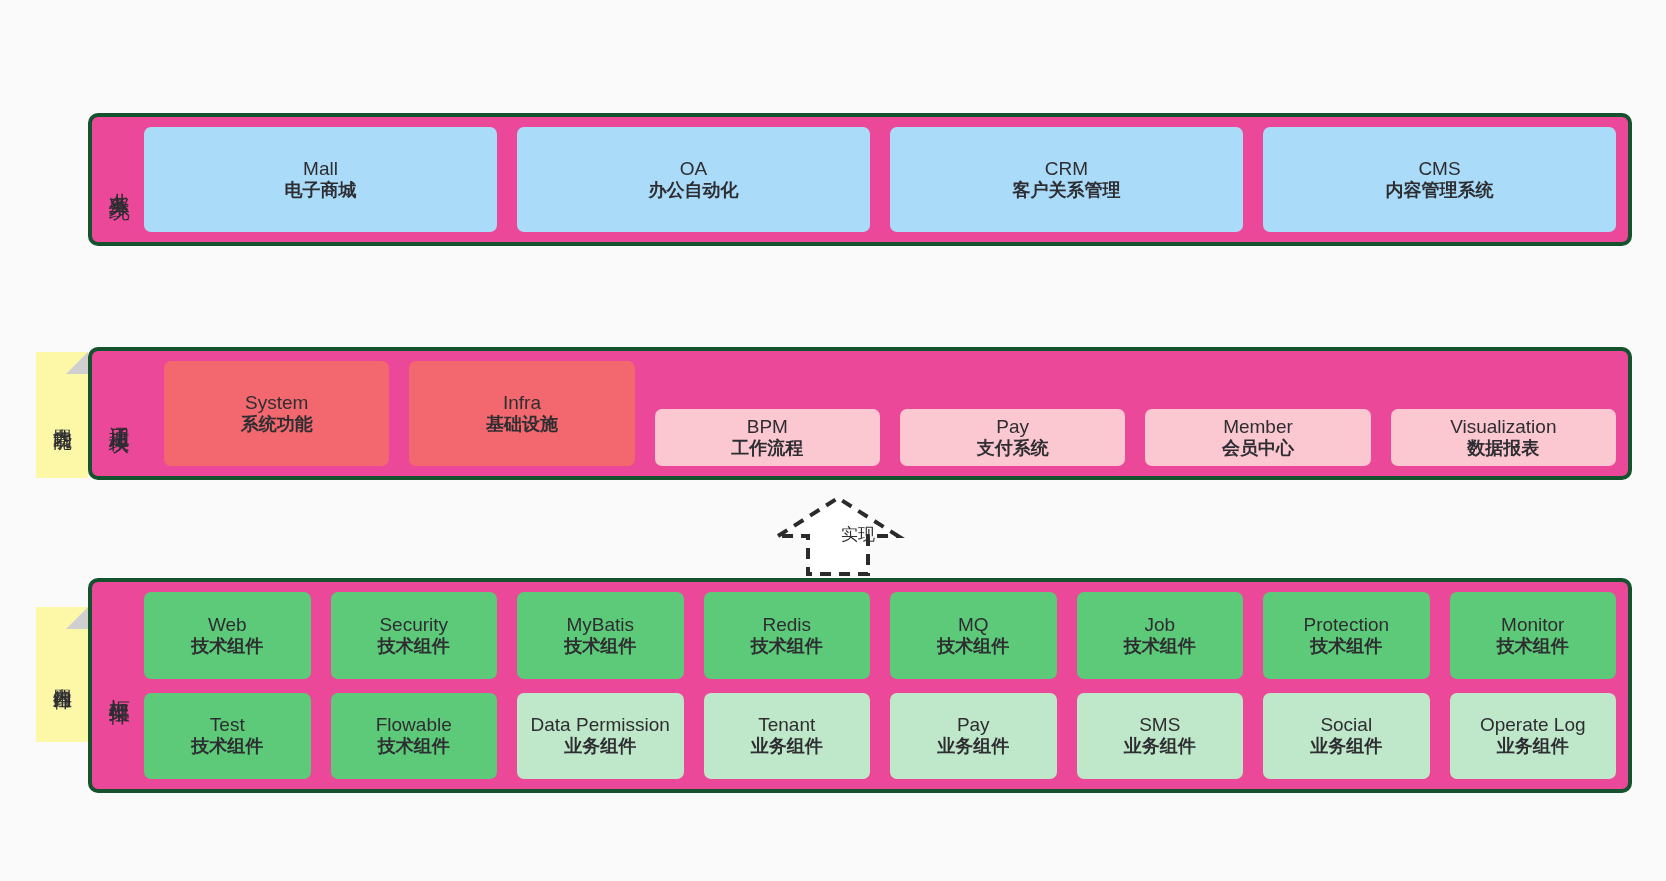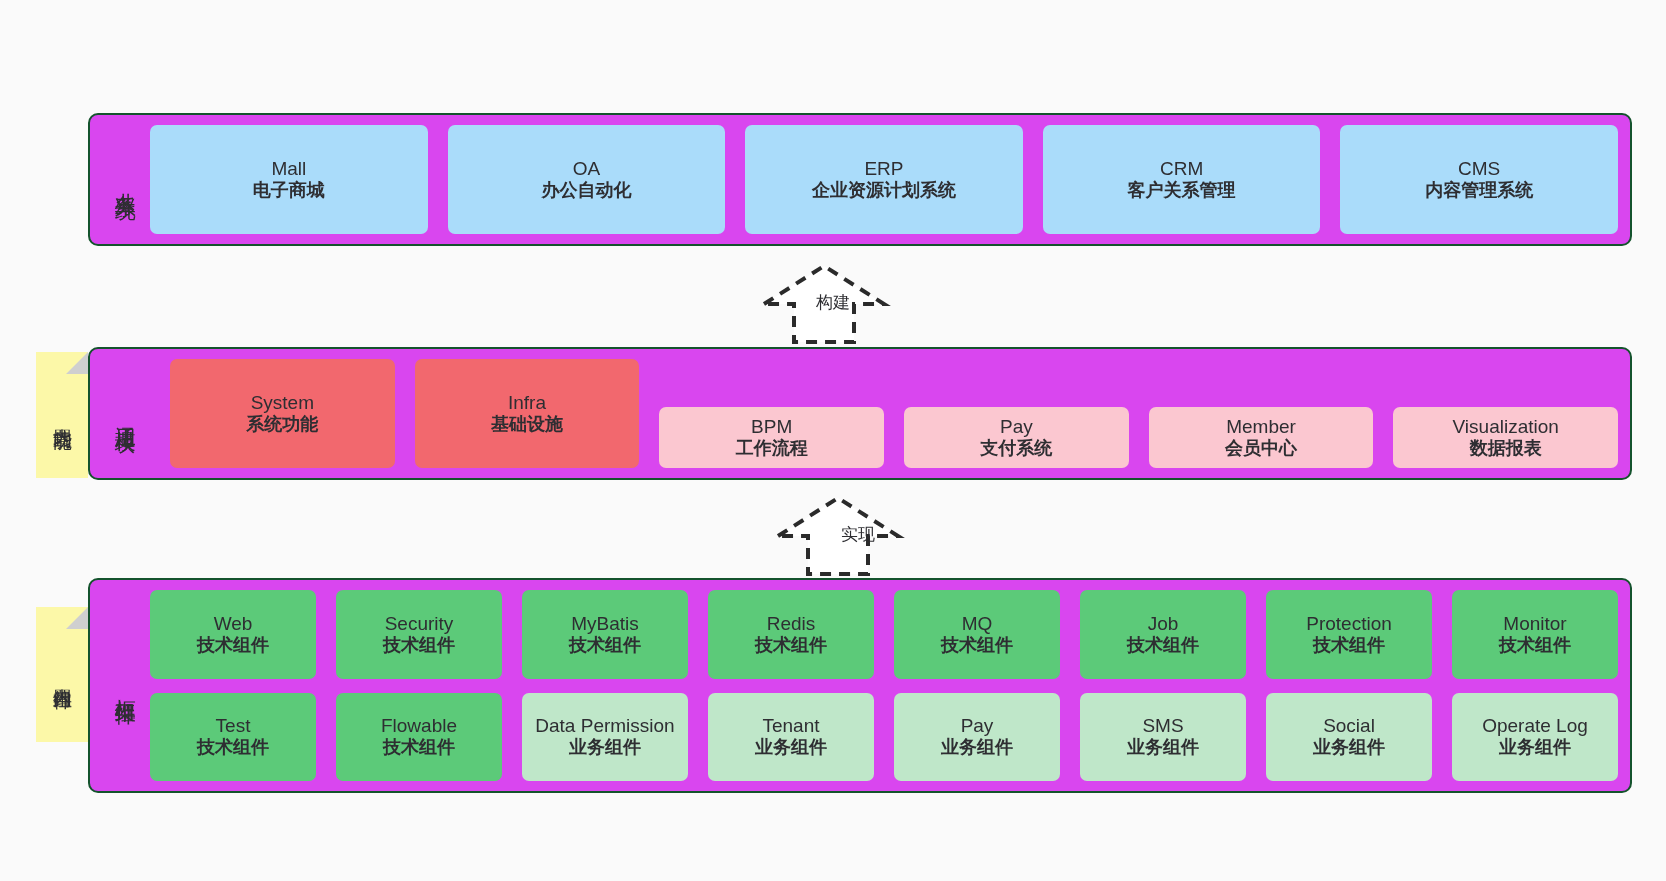--- a/index.html
+++ b/index.html
@@ -12,26 +12,26 @@
     position: relative;
     width: 1666px;
     height: 881px;
     background: #fafafa;
     overflow: hidden;
   }
 
   
   .layer {
     position: absolute;
-    background: #d946ef;
-    border: 2px solid #14532d;
+    background: #ec4899;
+    border: 4px solid #14532d;
     border-radius: 10px;
     display: flex;
     align-items: stretch;
-    padding: 10px 12px 10px 14px;
+    padding: 10px 12px 10px 6px;
   }
 
   
   .vlabel {
     writing-mode: vertical-rl;
     text-orientation: upright;
     letter-spacing: 2px;
     font-size: 21px;
     color: #2e2e32;
     display: flex;
@@ -128,41 +128,31 @@
       <div class="cellrow" id="row-business">
           <div class="cell c-blue">
             <div class="t1">Mall</div>
             <div class="t2">电子商城</div>
           </div>
           <div class="cell c-blue">
             <div class="t1">OA</div>
             <div class="t2">办公自动化</div>
           </div>
           <div class="cell c-blue">
-            <div class="t1">ERP</div>
-            <div class="t2">企业资源计划系统</div>
-          </div>
-          <div class="cell c-blue">
             <div class="t1">CRM</div>
             <div class="t2">客户关系管理</div>
           </div>
           <div class="cell c-blue">
             <div class="t1">CMS</div>
             <div class="t2">内容管理系统</div>
           </div>
         </div>
     </div>
   </div>
 
-  <div class="connector" style="left:756px; top:258px; width:150px; height:90px;">
-    <svg width="150" height="90" viewBox="0 0 150 90">
-      <path d="M 8 46 L 68 8 L 128 46 L 98 46 L 98 84 L 38 84 L 38 46 Z" fill="#ffffff" stroke="#2b2b2b" stroke-width="4" stroke-dasharray="11 8" stroke-linejoin="miter"></path>
-    </svg>
-    <div class="clabel" style="left:60px; top:33px;">构建</div>
-  </div>
 
   <div class="note" style="left:36px; top:352px; height:126px;">
     <span>内置功能</span>
   </div>
 
   <div class="layer" id="layer-common" style="left:88px; top:347px; width:1544px; height:133px;gap:20px;">
     <div class="vlabel">通用模块</div>
     <div class="cells">
       <div class="cellrow" id="row-common">
           <div class="cell c-red">

